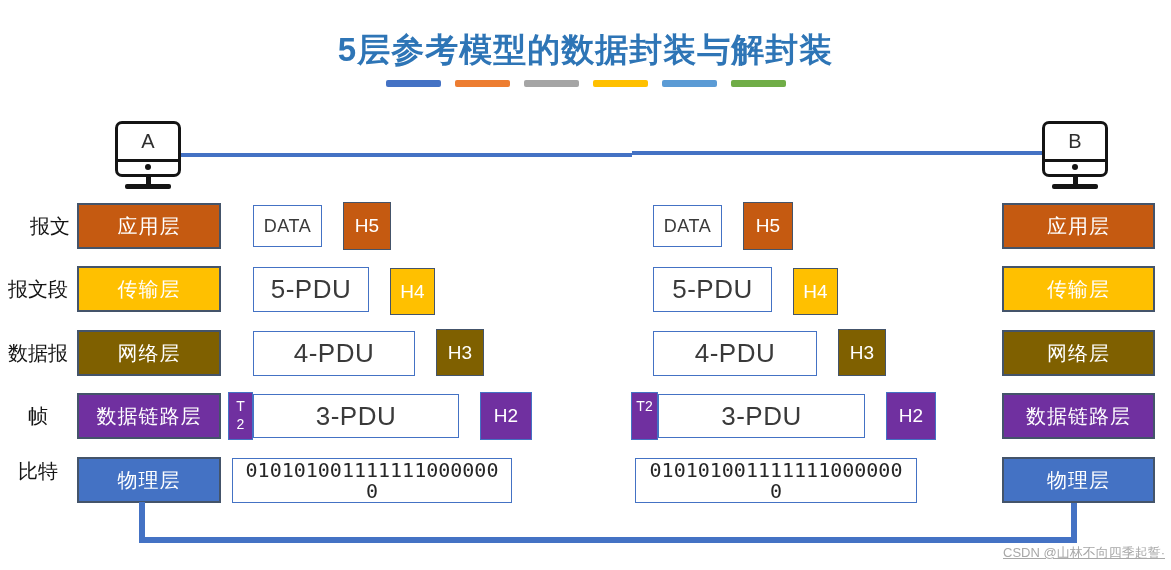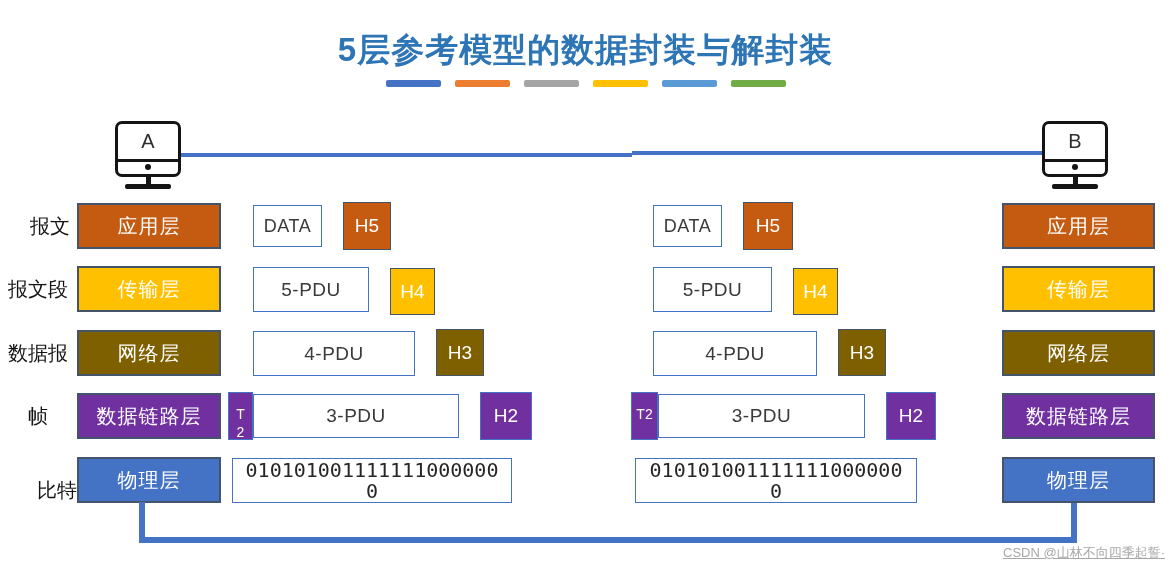--- a/index.html
+++ b/index.html
@@ -24,27 +24,27 @@
   
   .line{position:absolute;}
   
   .rowlabel{position:absolute;left:0;width:76px;height:46px;display:flex;
             align-items:center;justify-content:center;font-size:20px;color:#141414;}
   .layerbox{position:absolute;box-sizing:border-box;border:2px solid #44546A;
             display:flex;align-items:center;justify-content:center;
             color:#fff;font-size:20px;letter-spacing:1px;}
   .whitebox{position:absolute;box-sizing:border-box;background:#fff;
             border:1.5px solid #4472C4;display:flex;align-items:center;
-            justify-content:center;color:#3a3a3a;font-size:19px;letter-spacing:0.5px;}
+            justify-content:center;color:#3a3a3a;font-size:26px;letter-spacing:0.5px;}
   .hbox{position:absolute;box-sizing:border-box;border:1.5px solid #44546A;
         display:flex;align-items:center;justify-content:center;
         color:#fff;font-size:19px;margin-left:21px;}
   .tbox{position:absolute;box-sizing:border-box;border:1.5px solid #4472C4;
         color:#fff;font-size:14px;line-height:1.3;text-align:center;
-        word-break:break-all;padding:12px 4px 0;}
+        word-break:break-all;padding:4px 4px 0;}
   .bitsbox{position:absolute;box-sizing:border-box;background:#fff;
            border:1.5px solid #4472C4;font-family:"DejaVu Sans Mono",monospace;
            font-size:20px;line-height:21px;text-align:center;word-break:break-all;
            color:#262626;padding:1px 8px 0;}
   .watermark{position:absolute;top:544px;right:6px;font-size:13px;color:#a8a8a8;text-decoration:underline;}
 </style>
 </head>
 <body>
 
 <div class="canvas">
@@ -77,21 +77,21 @@
   <div class="neck" style="left:1073px;top:177px;"></div>
   <div class="base" style="left:1052px;top:184px;"></div>
 
   <div class="line" style="left: 181px; top: 153px; width: 451px; height: 4px; background-color: rgb(68, 114, 196);"></div>
   <div class="line" style="left: 632px; top: 151px; width: 410px; height: 4px; background-color: rgb(68, 114, 196);"></div>
 
   <div class="rowlabel" style="top:203px;margin-left:12px;">报文</div>
   <div class="rowlabel" style="top:266px;">报文段</div>
   <div class="rowlabel" style="top:330px;">数据报</div>
   <div class="rowlabel" style="top:393px;">帧</div>
-  <div class="rowlabel" style="top:467px;padding-left:19px;">比特</div>
+  <div class="rowlabel" style="top:448px;">比特</div>
 
   <div class="layerbox" style="left: 77px; top: 203px; width: 144px; height: 46px; background-color: rgb(197, 90, 17);">应用层</div>
   <div class="layerbox" style="left: 77px; top: 266px; width: 144px; height: 46px; background-color: rgb(255, 192, 0);">传输层</div>
   <div class="layerbox" style="left: 77px; top: 330px; width: 144px; height: 46px; background-color: rgb(127, 96, 0);">网络层</div>
   <div class="layerbox" style="left: 77px; top: 393px; width: 144px; height: 46px; background-color: rgb(112, 48, 160);">数据链路层</div>
   <div class="layerbox" style="left: 77px; top: 457px; width: 144px; height: 46px; background-color: rgb(68, 114, 196);">物理层</div>
 
   <div class="layerbox" style="left: 1002px; top: 203px; width: 153px; height: 46px; background-color: rgb(197, 90, 17);">应用层</div>
   <div class="layerbox" style="left: 1002px; top: 266px; width: 153px; height: 46px; background-color: rgb(255, 192, 0);">传输层</div>
   <div class="layerbox" style="left: 1002px; top: 330px; width: 153px; height: 46px; background-color: rgb(127, 96, 0);">网络层</div>

